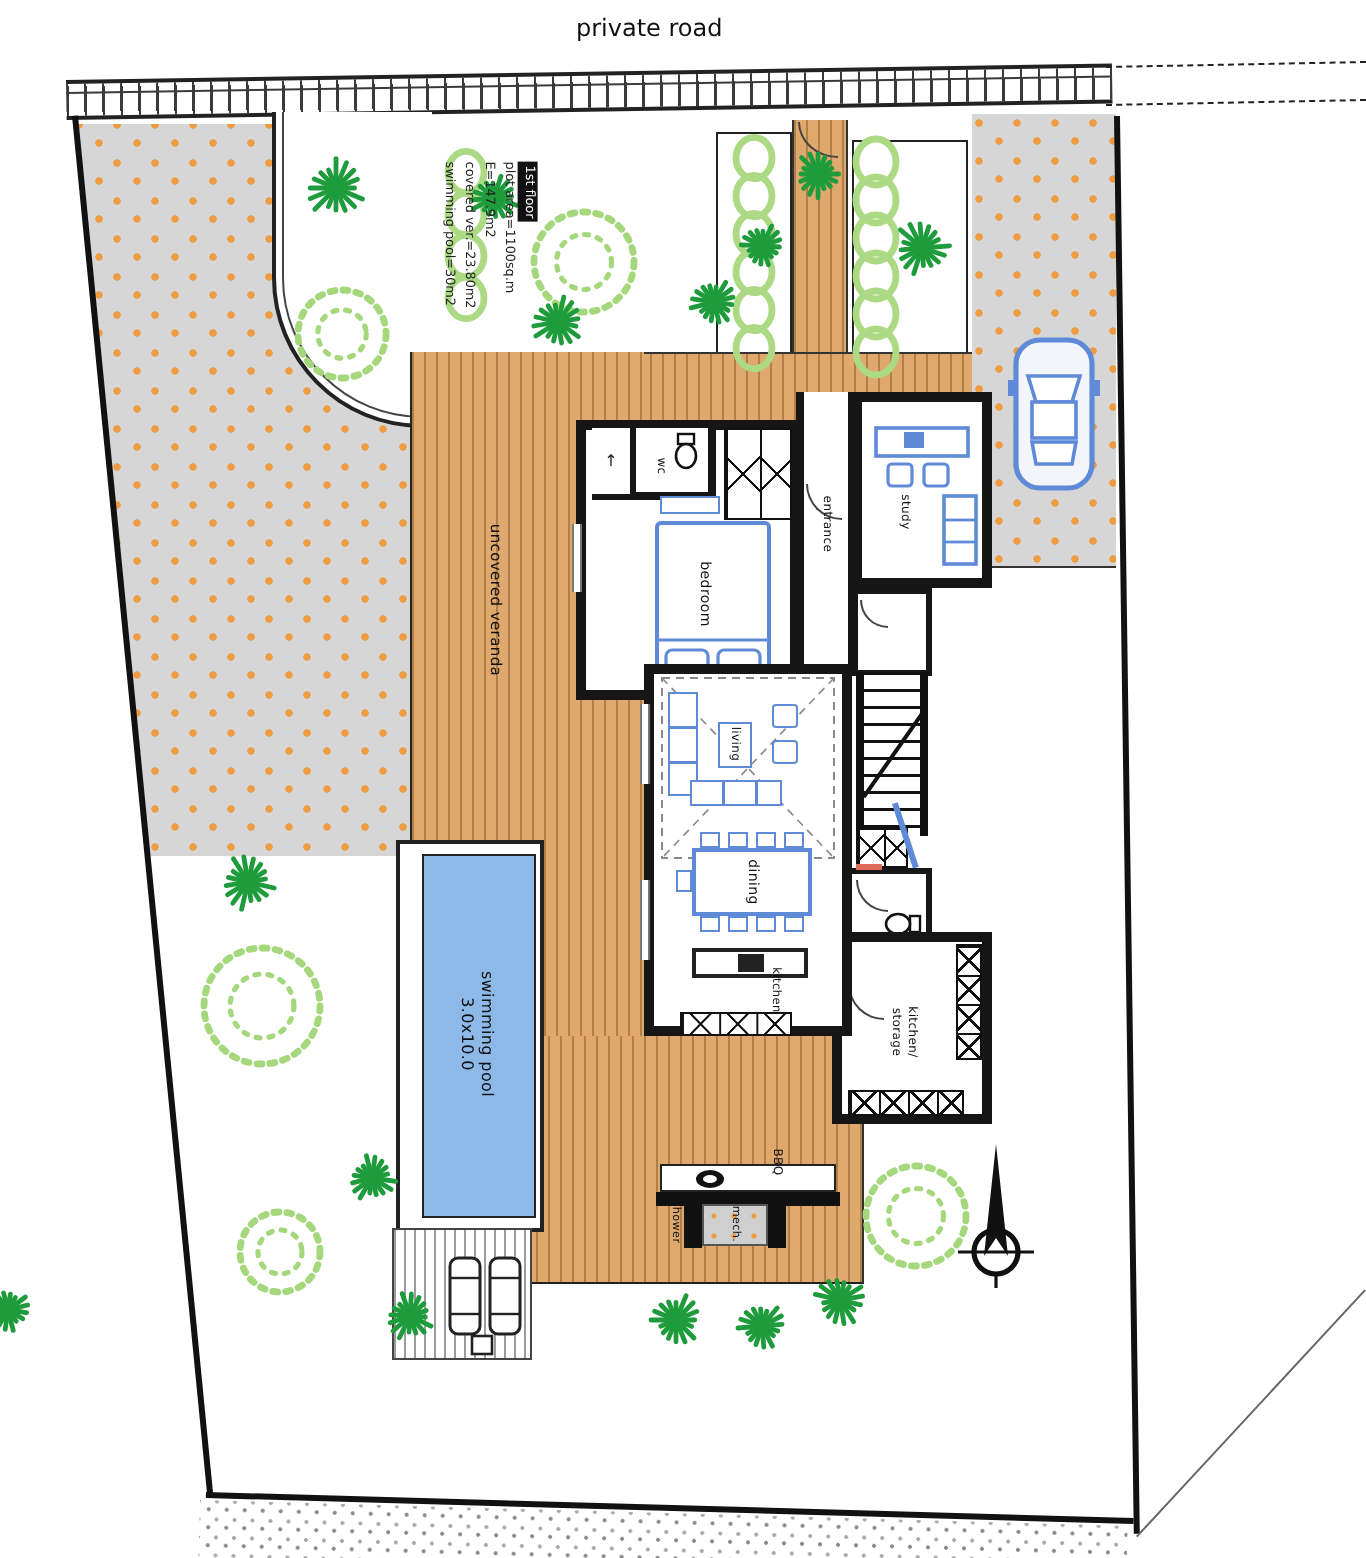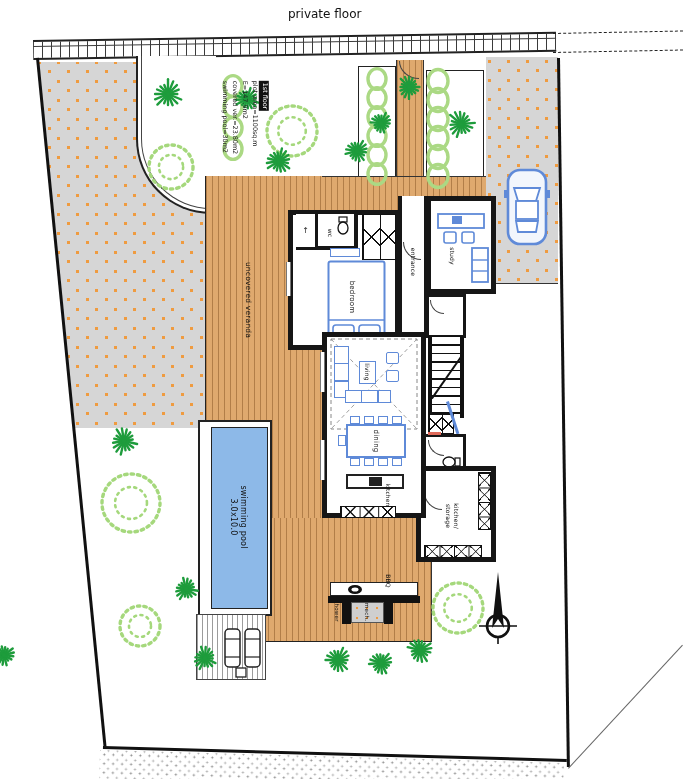--- a/index.html
+++ b/index.html
@@ -47,21 +47,21 @@
   .hlabel{position:absolute;font-size:12px;color:#111;}
   .info{width:104px;font-size:6.4px;line-height:1.55;text-align:left;}
   .info .hl{display:inline-block;background:#111;color:#fff;padding:0 2px;}
   .tiny{font-size:6px;}
 </style>
 </head>
 <body>
 
 <div id="plan">
 
-  <div class="hlabel" style="left:288px;top:7px;">private floor</div>
+  <div class="hlabel" style="left:288px;top:7px;">private road</div>
   <div class="abs roadhatch" style="left:33px;top:40px;width:523px;height:20px;transform:rotate(-0.9deg);transform-origin:0 0;"></div>
   <div class="abs" style="left:553px;top:33px;width:130px;height:0;border-top:1.8px dashed #222;transform:rotate(-1.1deg);transform-origin:0 0;"></div>
   <div class="abs" style="left:553px;top:52px;width:130px;height:0;border-top:1.8px dashed #222;transform:rotate(-1.1deg);transform-origin:0 0;"></div>
 
   <div class="abs dots" style="left:36px;top:58px;width:172px;height:370px;
               clip-path:polygon(2px 4px,172px 4px,172px 370px,38px 370px);"></div>
   <div class="abs" style="left:136px;top:56px;width:80px;height:158px;background:#fff;
               border-left:2px solid #222;border-bottom:2px solid #222;border-bottom-left-radius:75px;">
        <div class="abs" style="left:3px;top:0;right:0;bottom:3px;border-left:1px solid #444;border-bottom:1px solid #444;border-bottom-left-radius:70px;"></div>
   </div>

